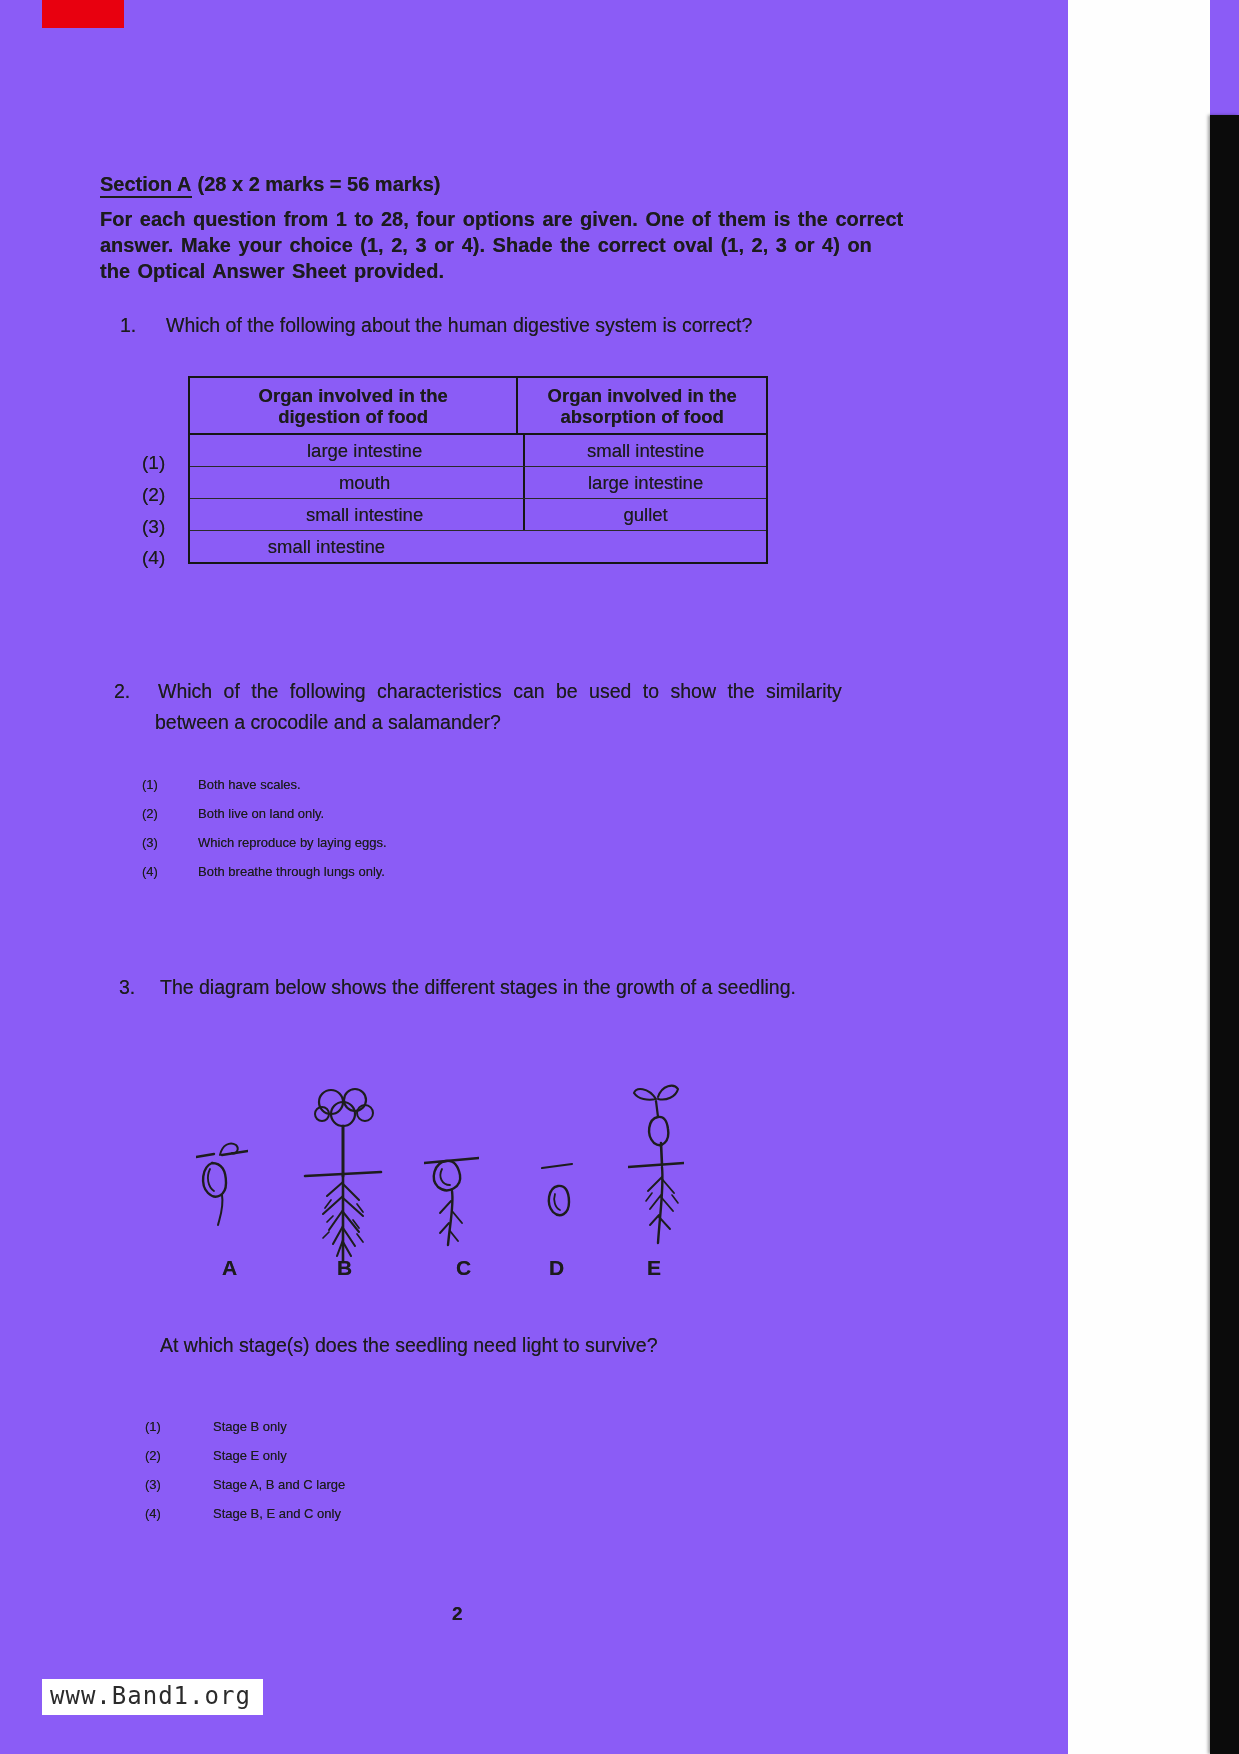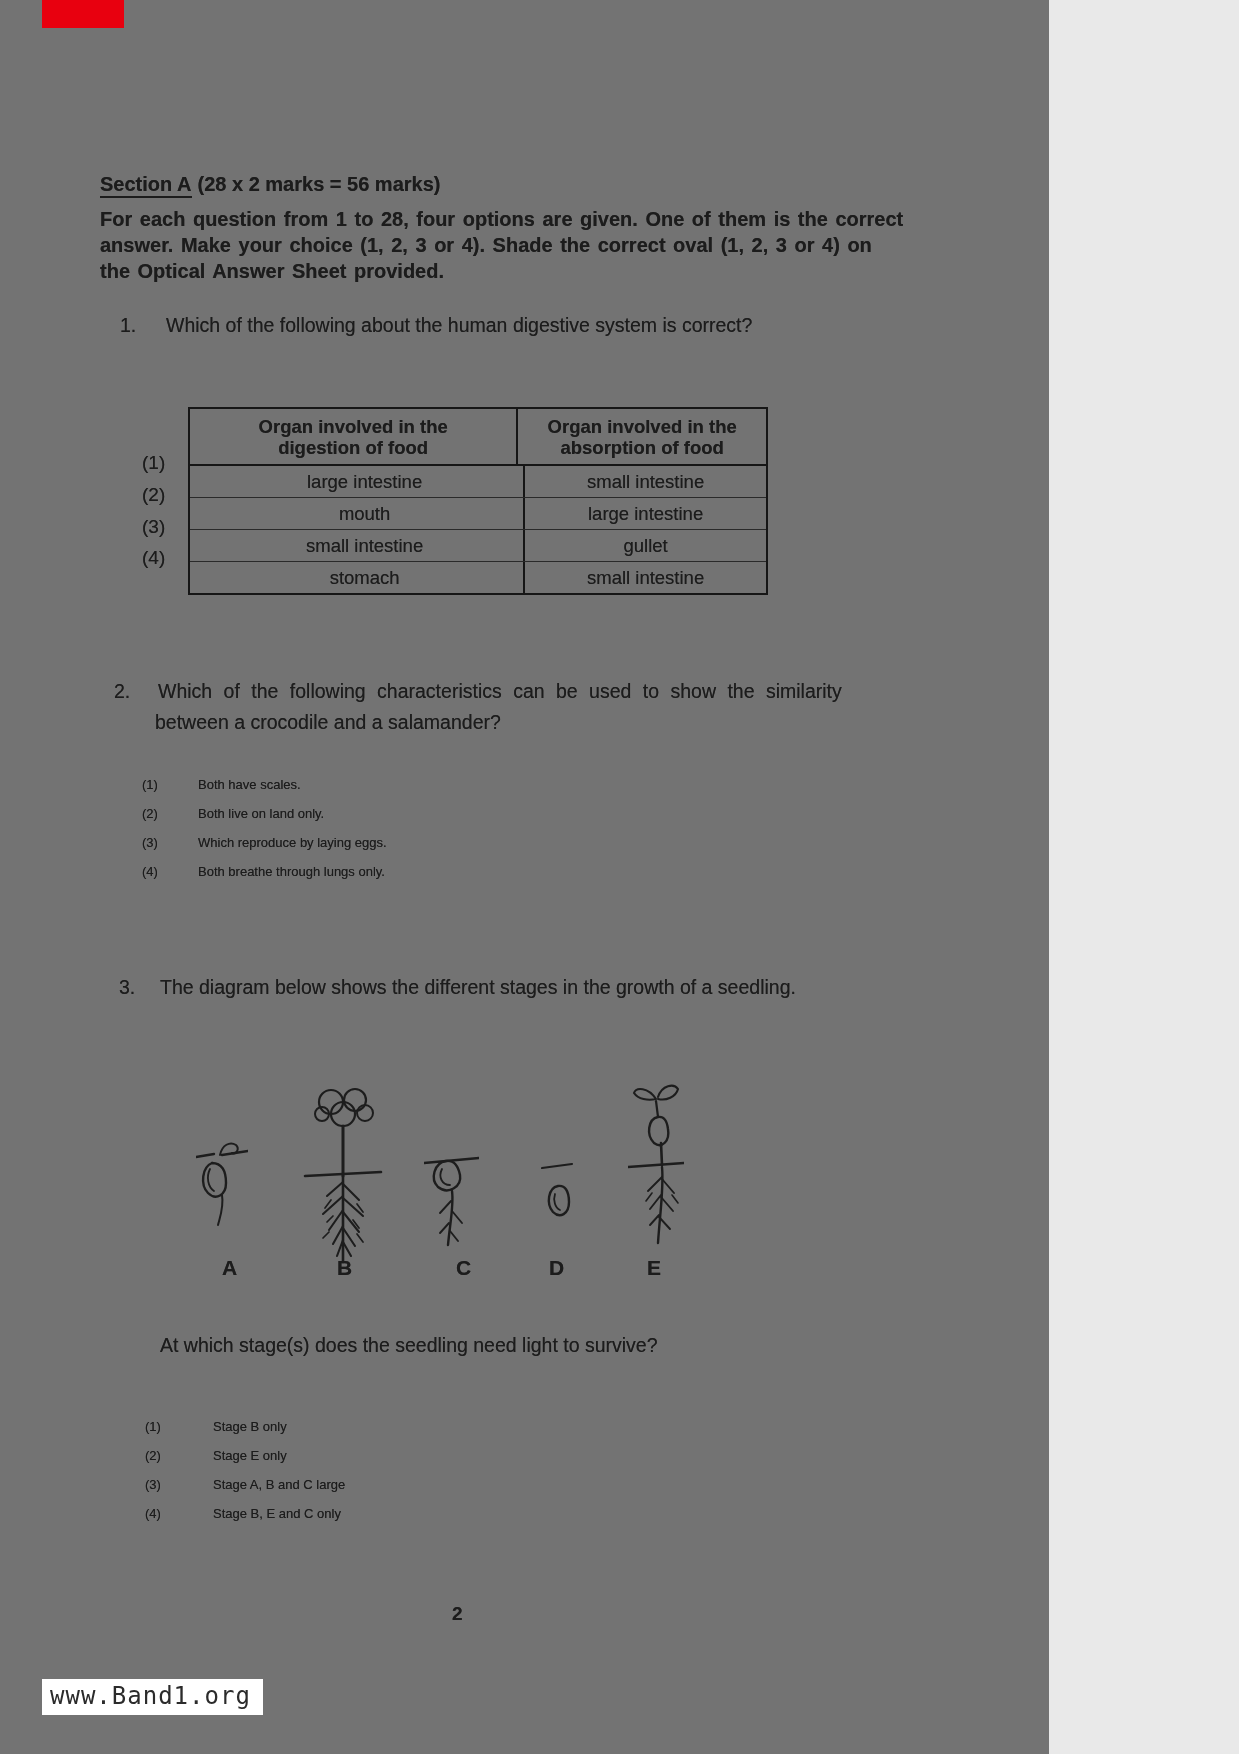--- a/index.html
+++ b/index.html
@@ -1,19 +1,19 @@
 <!DOCTYPE html>
 <html><head>
 <meta charset="utf-8">
 <style>
   html,body{margin:0;padding:0;background:#e9e9e9;}
   .page{
     position:relative;
-    width:1049px;height:1754px;
-    background:#737373;
+    width:1239px;height:1754px;
+    background:#8b5cf6;
     overflow:hidden;
     font-family:"Liberation Sans", sans-serif;
     color:#1c1c1c;
   }
   .ink{ text-shadow:0 0 .6px rgba(25,25,25,.65); }
   .abs{ position:absolute; }
 
   
   .redaction{ position:absolute; left:42px; top:0; width:82px; height:28px; background:#e8000f; }
   .scan-bar{ position:absolute; left:1210px; top:115px; width:29px; height:1639px; background:#0b0b0b; box-shadow:-2px 0 3px rgba(0,0,0,.35); }
@@ -26,21 +26,21 @@
   .intro{ left:100px; top:206px; width:920px; font-size:20px; font-weight:700; line-height:26px; word-spacing:2px; }
 
   
   .qnum{ font-size:19.5px; }
   .qtext{ font-size:19.5px; }
   .optrow{ line-height:29px; font-size:13px; white-space:nowrap; }
   .optrow .onum{ display:inline-block; }
 
   
   .q1-table{
-    position:absolute; left:188px; top:407px; width:580px;
+    position:absolute; left:188px; top:376px; width:580px;
     border:2.5px solid #161616; box-sizing:border-box; background:transparent;
   }
   .trow{ display:flex; }
   .tcell{
     box-sizing:border-box; text-align:center; font-size:18.5px;
     display:flex; align-items:center; justify-content:center;
   }
   .tcell.c1{ width:57%; border-right:2.5px solid #161616; }
   .tcell.c2{ width:43%; }
   .thead .tcell{ font-weight:700; height:57px; line-height:21px; border-bottom:2px solid #161616; padding:2px 26px; }
@@ -99,21 +99,20 @@
     </div>
     <div class="trow tdata">
       <div class="tcell c1 ink">mouth</div>
       <div class="tcell c2 ink">large intestine</div>
     </div>
     <div class="trow tdata">
       <div class="tcell c1 ink">small intestine</div>
       <div class="tcell c2 ink">gullet</div>
     </div>
     <div class="trow tdata">
-      <div class="tcell c1 ink">stomach</div>
       <div class="tcell c2 ink">small intestine</div>
     </div>
   </div>
 
   <span class="abs qnum ink" style="left:114px; top:680px;">2.</span>
   <span class="abs qtext ink" style="left:158px; top:680px; word-spacing:6px; white-space:nowrap;">Which of the following characteristics can be used to show the similarity</span>
   <span class="abs qtext ink" style="left:155px; top:711px;">between a crocodile and a salamander?</span>
 
   <div class="abs" style="left:142px; top:770px;">
     <div class="optrow ink"><span class="onum" style="width:56px;">(1)</span><span>Both have scales.</span></div>

